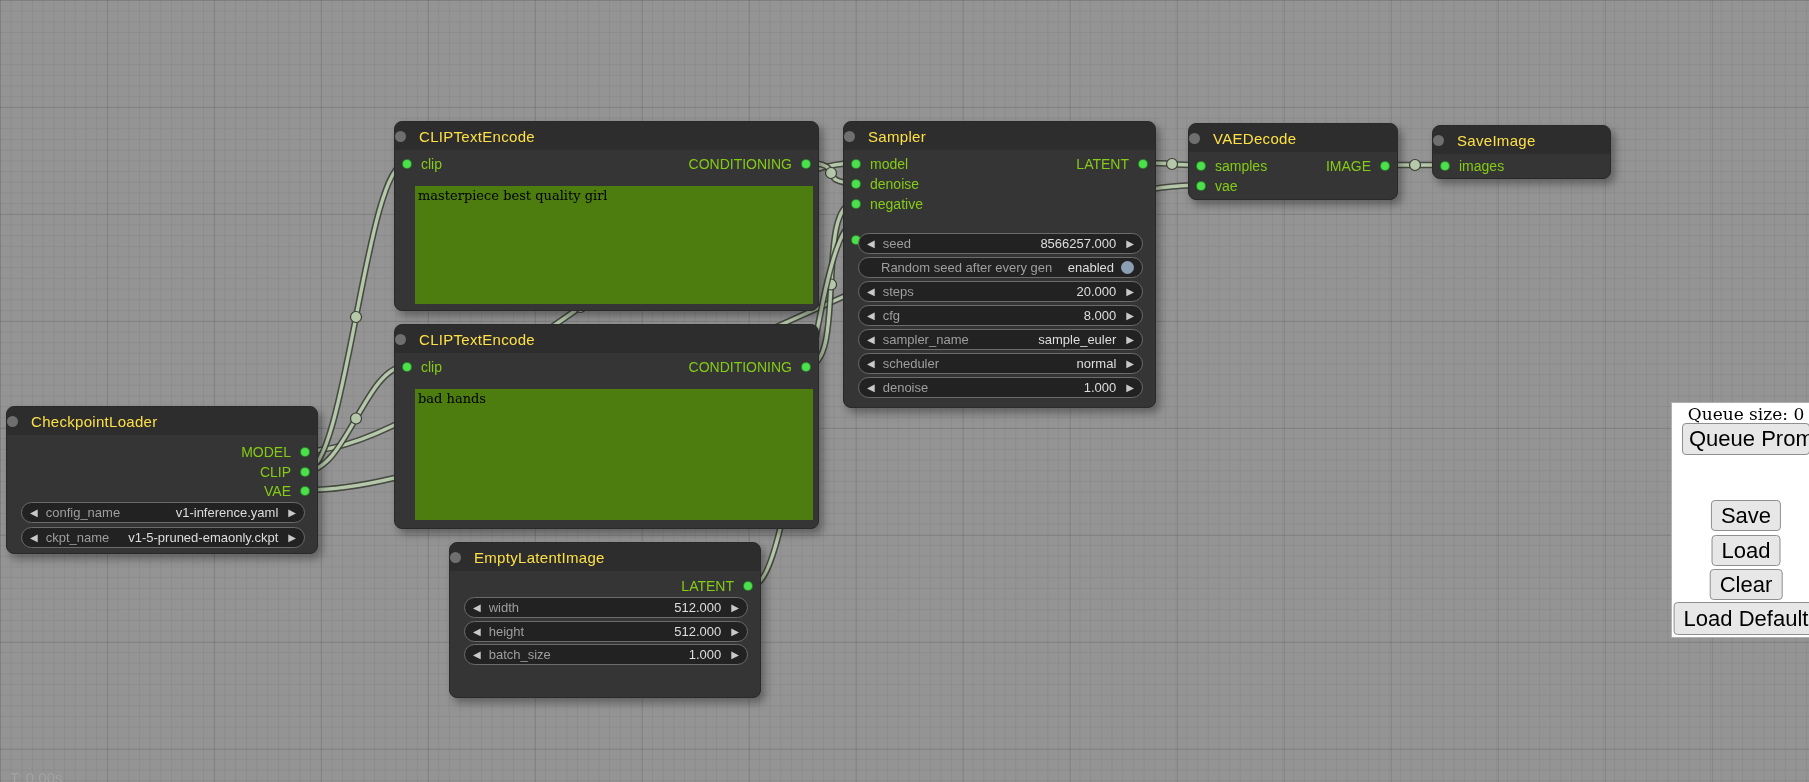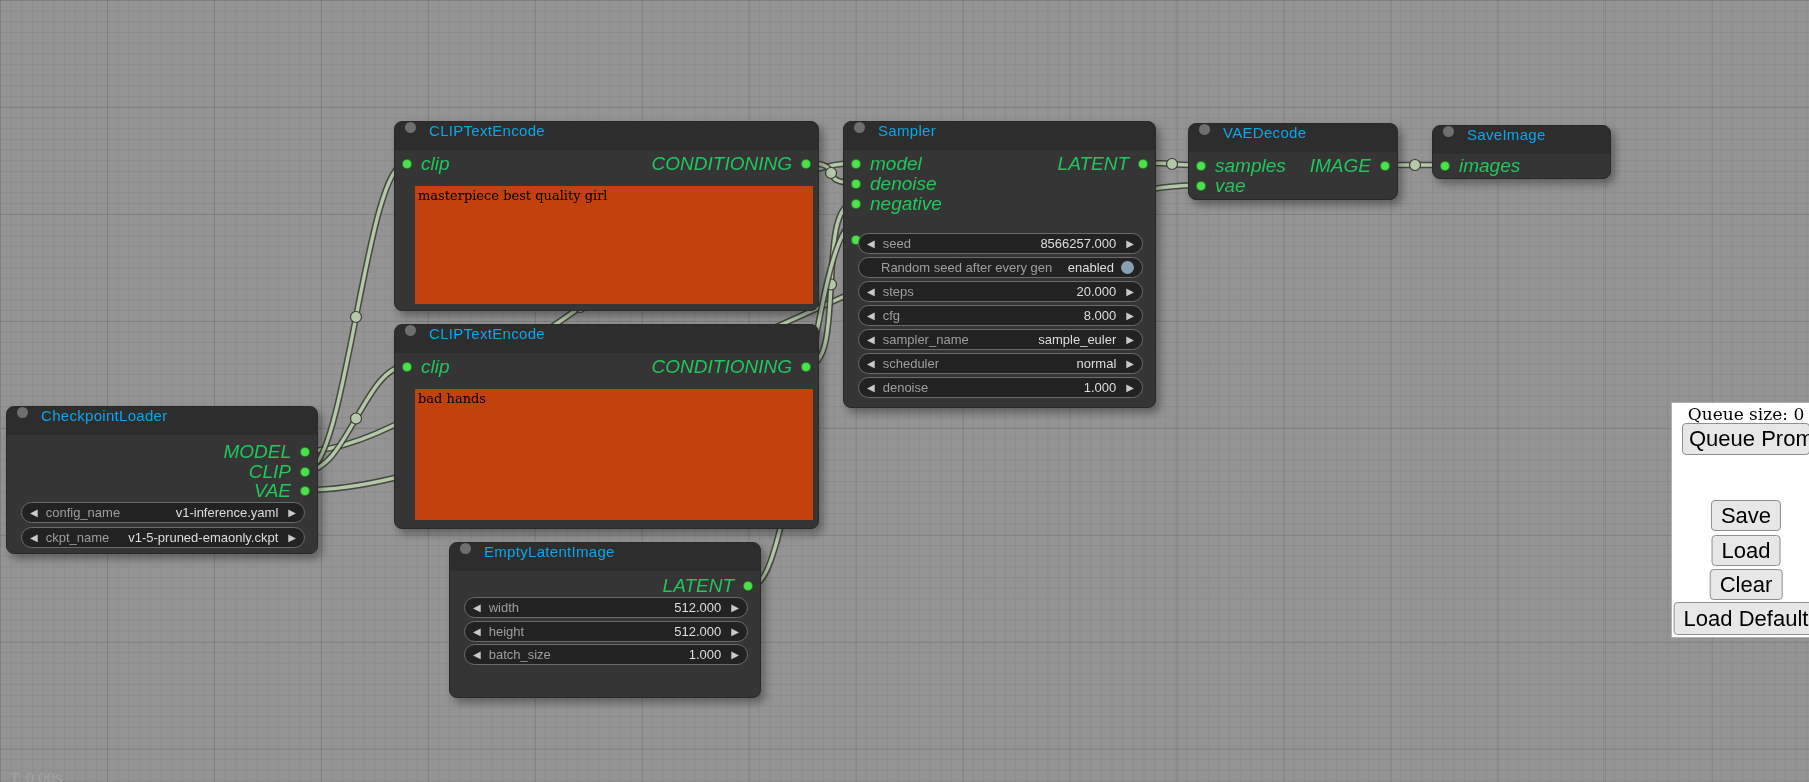--- a/index.html
+++ b/index.html
@@ -14,42 +14,42 @@
       linear-gradient(90deg, rgba(0,0,0,0.05) 1px, transparent 1px);
     background-size:107px 107px,107px 107px,10.7px 10.7px,10.7px 10.7px;
   }
   #wires{position:absolute;left:0;top:0;z-index:1;}
   .node{
     position:absolute;z-index:2;background:#353535;border:1px solid #292929;
     border-radius:8px;box-shadow:4px 5px 9px rgba(0,0,0,0.35);box-sizing:border-box;
   }
   .ntitle{
     height:28px;background:#2d2d2d;border-radius:7px 7px 0 0;
-    display:flex;align-items:flex-start;padding-left:10px;
-    color:#0ea5e9;font-size:15px;letter-spacing:0.3px;
+    display:flex;align-items:center;
+    color:#fde047;font-size:15px;letter-spacing:0.3px;
   }
   .tdot{width:11px;height:11px;border-radius:50%;background:#6f6f6f;margin-right:13px;flex:none;}
-  .port{position:absolute;display:flex;align-items:center;height:20px;font-size:19px;color:#22c55e;white-space:nowrap;font-style:italic;}
+  .port{position:absolute;display:flex;align-items:center;height:20px;font-size:14px;color:#84cc16;white-space:nowrap;}
   .port .dot{width:10px;height:10px;border-radius:50%;background:#4ce04c;border:1px solid rgba(15,60,15,0.55);box-sizing:border-box;flex:none;}
   .port.in{left:7px;}
   .port.in .dot{margin-right:9px;}
   .port.out{right:7px;flex-direction:row-reverse;}
   .port.out .dot{margin-left:9px;}
   .widget{
     position:absolute;height:21px;background:#222222;border:1px solid #6b6b6b;border-radius:11px;
     display:flex;align-items:center;font-size:13px;padding:0 8px;box-sizing:border-box;white-space:nowrap;
   }
   .widget .arrow{color:#c9c9c9;font-size:10px;line-height:1;flex:none;}
   .widget .wlabel{color:#9e9e9e;flex:1;margin-left:8px;overflow:hidden;}
   .widget .wvalue{color:#dedede;margin-right:10px;}
   .widget.toggle .wlabel{margin-left:14px;}
   .widget.toggle .wvalue{margin-right:2px;}
   .toggle-dot{width:13px;height:13px;border-radius:50%;background:#8b9fb4;margin-left:5px;flex:none;}
   .nta{
-    position:absolute;background:#c2410c;border:none;resize:none;outline:none;
+    position:absolute;background:#4d7c0f;border:none;resize:none;outline:none;
     font-family:"DejaVu Serif","Liberation Serif",serif;font-size:13px;color:#000;
     padding:2px 3px;box-sizing:border-box;
   }
   .menu{
     position:absolute;left:1671px;top:402px;width:150px;height:236px;z-index:10;
     background:#ffffff;border:1px solid #b0b0b0;box-sizing:border-box;
   }
   .queue-size{
     position:absolute;top:1px;width:100%;text-align:center;
     font-family:"DejaVu Serif","Liberation Serif",serif;font-size:17px;color:#000;

